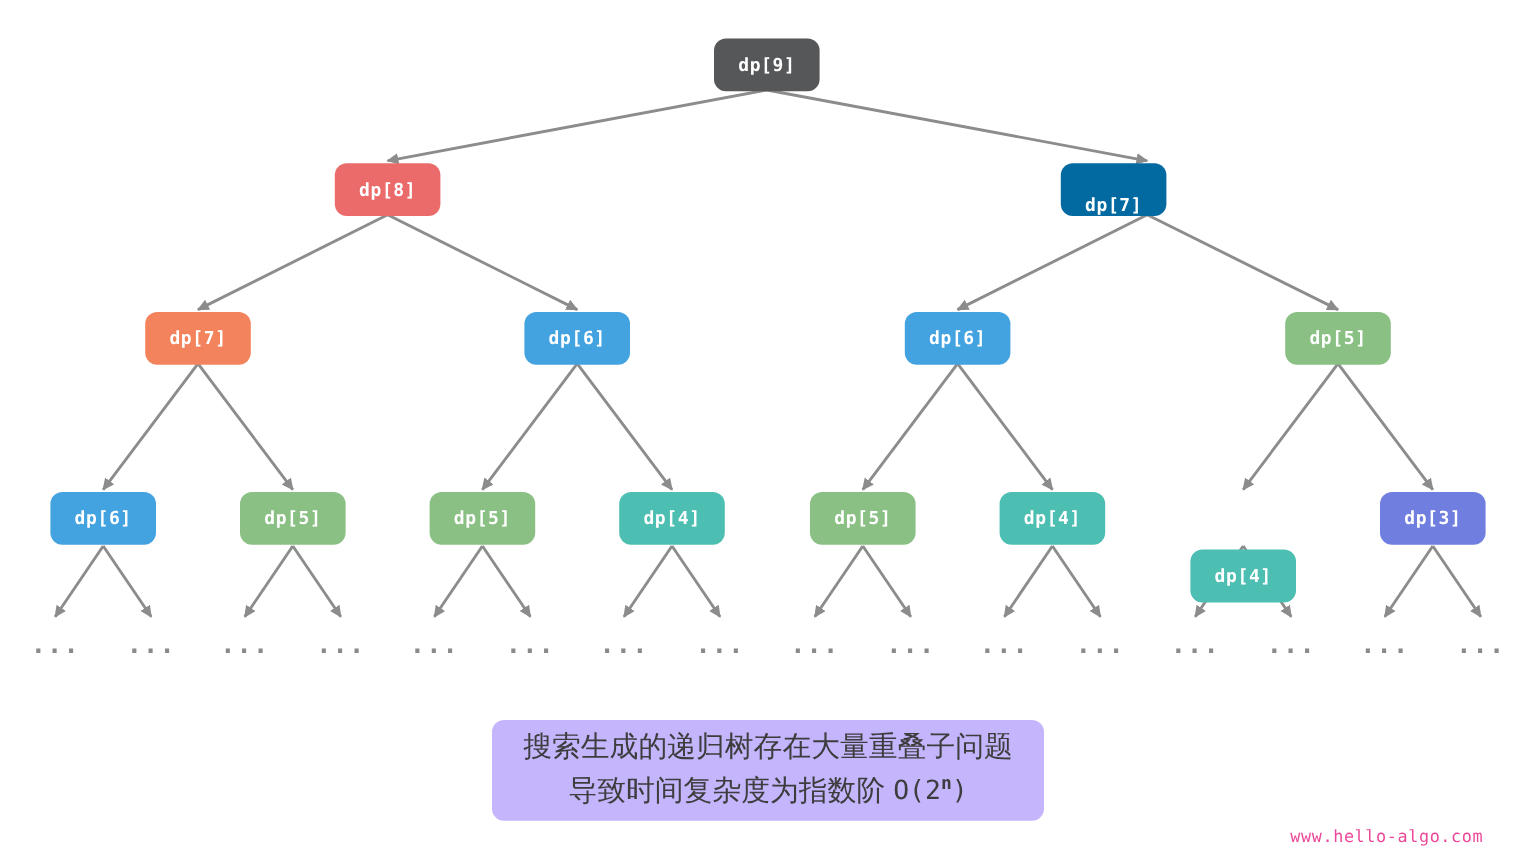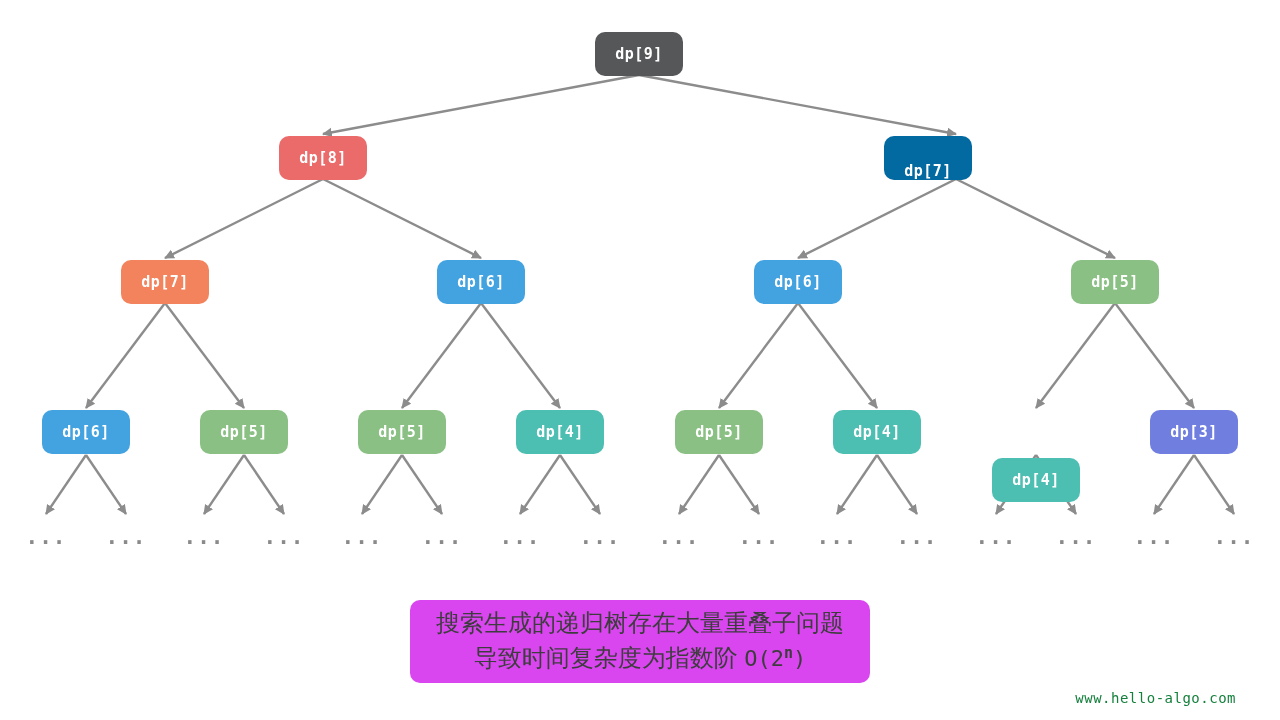--- a/index.html
+++ b/index.html
@@ -13,29 +13,29 @@
     color:#ffffff; font-family:"DejaVu Sans Mono", monospace;
     font-size:15px; font-weight:bold; letter-spacing:0.5px;
   }
   .dots {
     position:absolute; transform:translate(-50%,-50%);
     color:#8a8a8a; font-family:"DejaVu Sans Mono", monospace;
     font-size:21px; font-weight:bold; letter-spacing:1px; line-height:10px;
   }
   .caption {
     position:absolute; left:640px; top:600px; transform:translateX(-50%);
-    background:#d946ef; border-radius:10px; padding:7px 26px 9px 26px;
+    background:#c4b5fd; border-radius:10px; padding:7px 26px 9px 26px;
     text-align:center; color:#3d3d3d; font-size:24px; line-height:31px;
     white-space:nowrap;
   }
   .caption .mono { font-family:"DejaVu Sans Mono", monospace; font-size:22px;margin-top:15px; }
   .caption sup { font-size:0.68em; font-weight:bold; }
   .watermark {
     position:absolute; right:44px; bottom:14px;
-    color:#15803d; font-family:"DejaVu Sans Mono", monospace; font-size:14px;
+    color:#ec4899; font-family:"DejaVu Sans Mono", monospace; font-size:14px;
     letter-spacing:0.5px;
   }
 </style>
 </head>
 <body>
 
 <div class="canvas">
   <svg class="edge-layer" id="edge-layer" viewBox="0 0 1280 720" xmlns="http://www.w3.org/2000/svg">
     <defs>
       <marker id="arrowhead" markerUnits="userSpaceOnUse" markerWidth="12" markerHeight="11" refX="9" refY="4.75" orient="auto">

